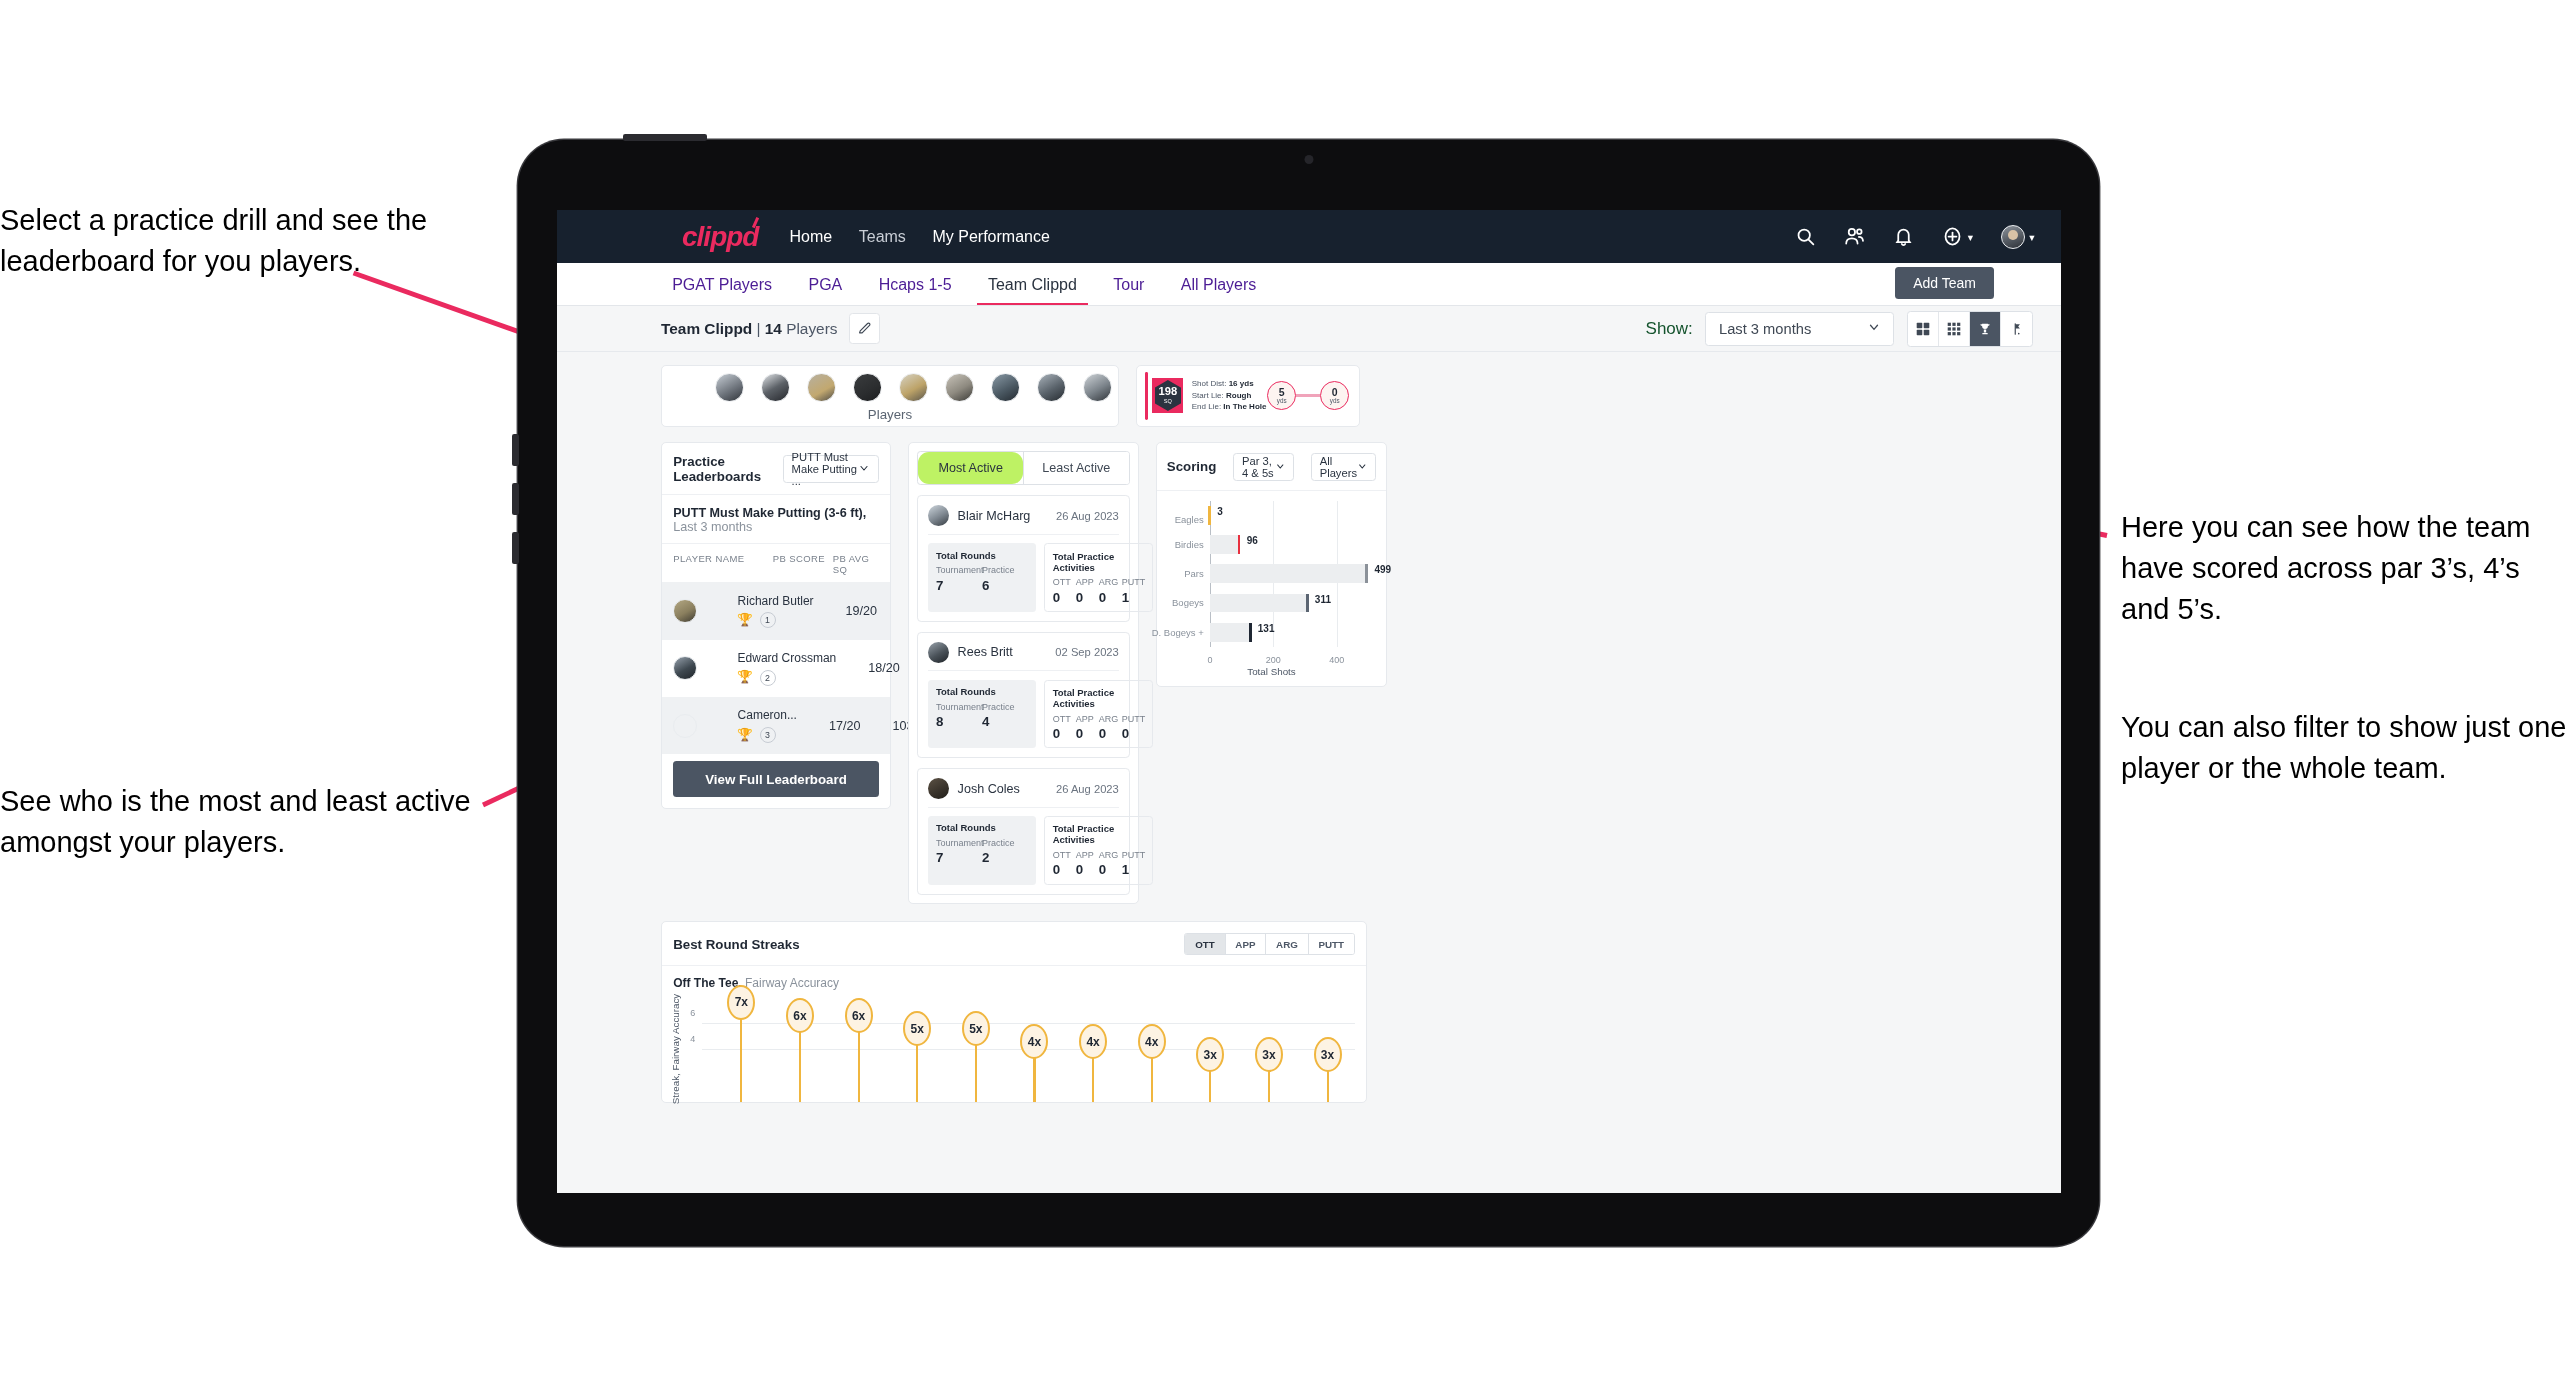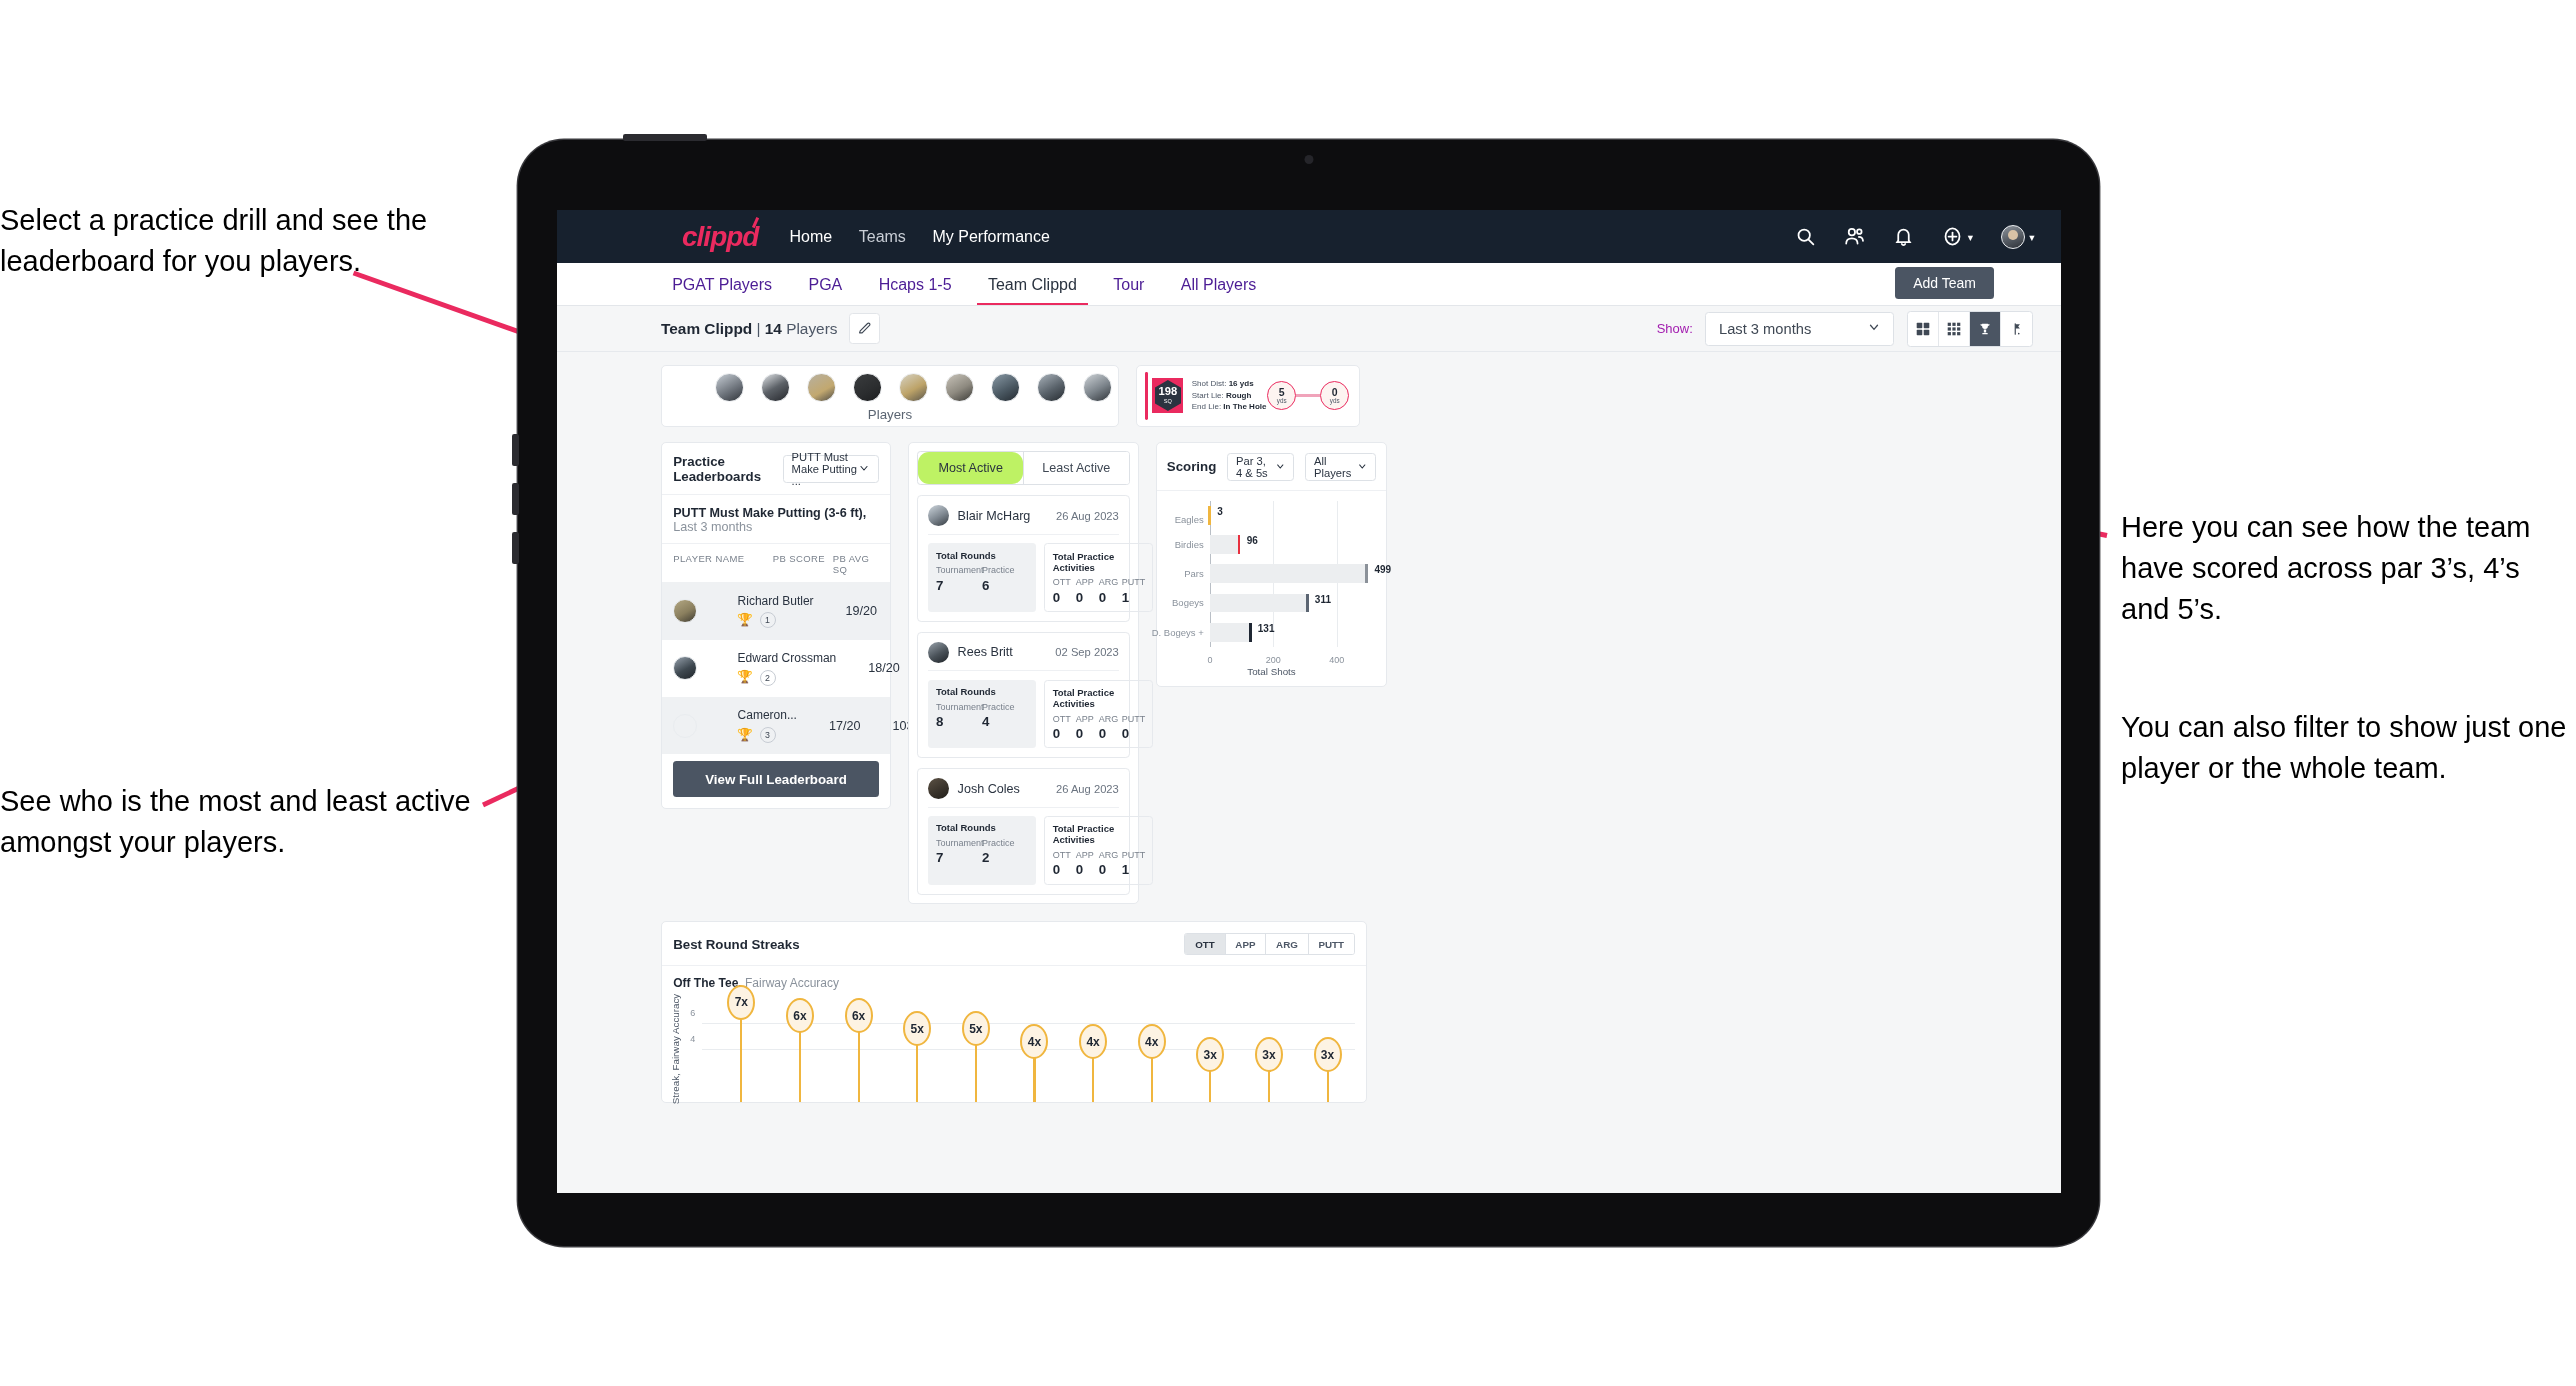--- a/index.html
+++ b/index.html
@@ -151,21 +151,21 @@
     padding: 0 28px 0 104px;
   }
   #team-label { font-size: 15.4px; color: #4d5766; }
   #team-label b { color: #1f2733; font-weight: 700; }
   #edit-btn {
     width: 31px; height: 31px; margin-left: 11.2px;
     background: #fff; border: 0.7px solid #e2e5e9; border-radius: 3.5px;
     display: flex; align-items: center; justify-content: center;
   }
   #subhead-right { margin-left: auto; display: flex; align-items: center; gap: 12.6px; }
-  #show-lbl { font-size: 13px; color: #a21caf; }
+  #show-lbl { font-size: 17px; color: #14532d; }
   #period-select {
     width: 189px; height: 34px;
     background: #fff; border: 0.7px solid #dde1e6; border-radius: 3.5px;
     display: flex; align-items: center; justify-content: space-between;
     padding: 0 12.6px; font-size: 14.7px; color: #3f4854;
   }
   #viewtoggle { display: flex; border: 0.7px solid #dde1e6; border-radius: 3.5px; overflow: hidden; background: #fff; }
   .vt { width: 31px; height: 34px; display: flex; align-items: center; justify-content: center; border-right: 0.7px solid #e4e7eb; }
   .vt:last-child { border-right: none; }
   .vt.on { background: #4b5563; }
@@ -270,21 +270,21 @@
   .blktitle { font-size: 9.5px; font-weight: 700; color: #1f2733; }
   .subrow { display: flex; margin-top: 4.9px; }
   .subcell { font-size: 9px; color: #79818c; }
   .valrow { display: flex; margin-top: 2.1px; }
   .valcell { font-size: 13.3px; font-weight: 700; color: #1f2733; }
   .rounds .subcell, .rounds .valcell { width: 46px; }
   .acts .subcell, .acts .valcell { width: 23px; }
 
   
   #score-card { width: 231px; }
-  #score-head { display: flex; align-items: center; gap: 11px; padding: 9.8px 9.8px 9px 9.8px; border-bottom: 0.7px solid #eef0f3; justify-content: center; }
+  #score-head { display: flex; align-items: center; gap: 17px; padding: 9.8px 9.8px 9px 9.8px; border-bottom: 0.7px solid #eef0f3; justify-content: center; }
   #score-title { font-size: 13.3px; font-weight: 700; color: #1f2733; }
   .selbox { height: 28px; border: 0.7px solid #dde1e6; border-radius: 3.5px; display: flex; align-items: center; justify-content: space-between; padding: 0 7.7px; font-size: 11.2px; color: #2a3340; font-weight: 500; }
   #par-select { width: 67px; }
   #player-select { flex: 1; }
   #chart-area { position: relative; height: 195px; padding: 9.8px 9.8px 0 9.8px; }
   #plot { position: absolute; left: 53px; top: 9.8px; right: 11.2px; bottom: 39px; }
   .gridline { position: absolute; top: 0; bottom: 0; width: 0.7px; background: #e9ecef; }
   .axisline { position: absolute; top: 0; bottom: 0; width: 0.7px; background: #b9bfc6; }
   .brow { position: absolute; left: 0; right: 0; display: flex; align-items: center; }
   .blabel { position: absolute; right: calc(100% + 6.3px); font-size: 9.5px; color: #8a929c; white-space: nowrap; }

